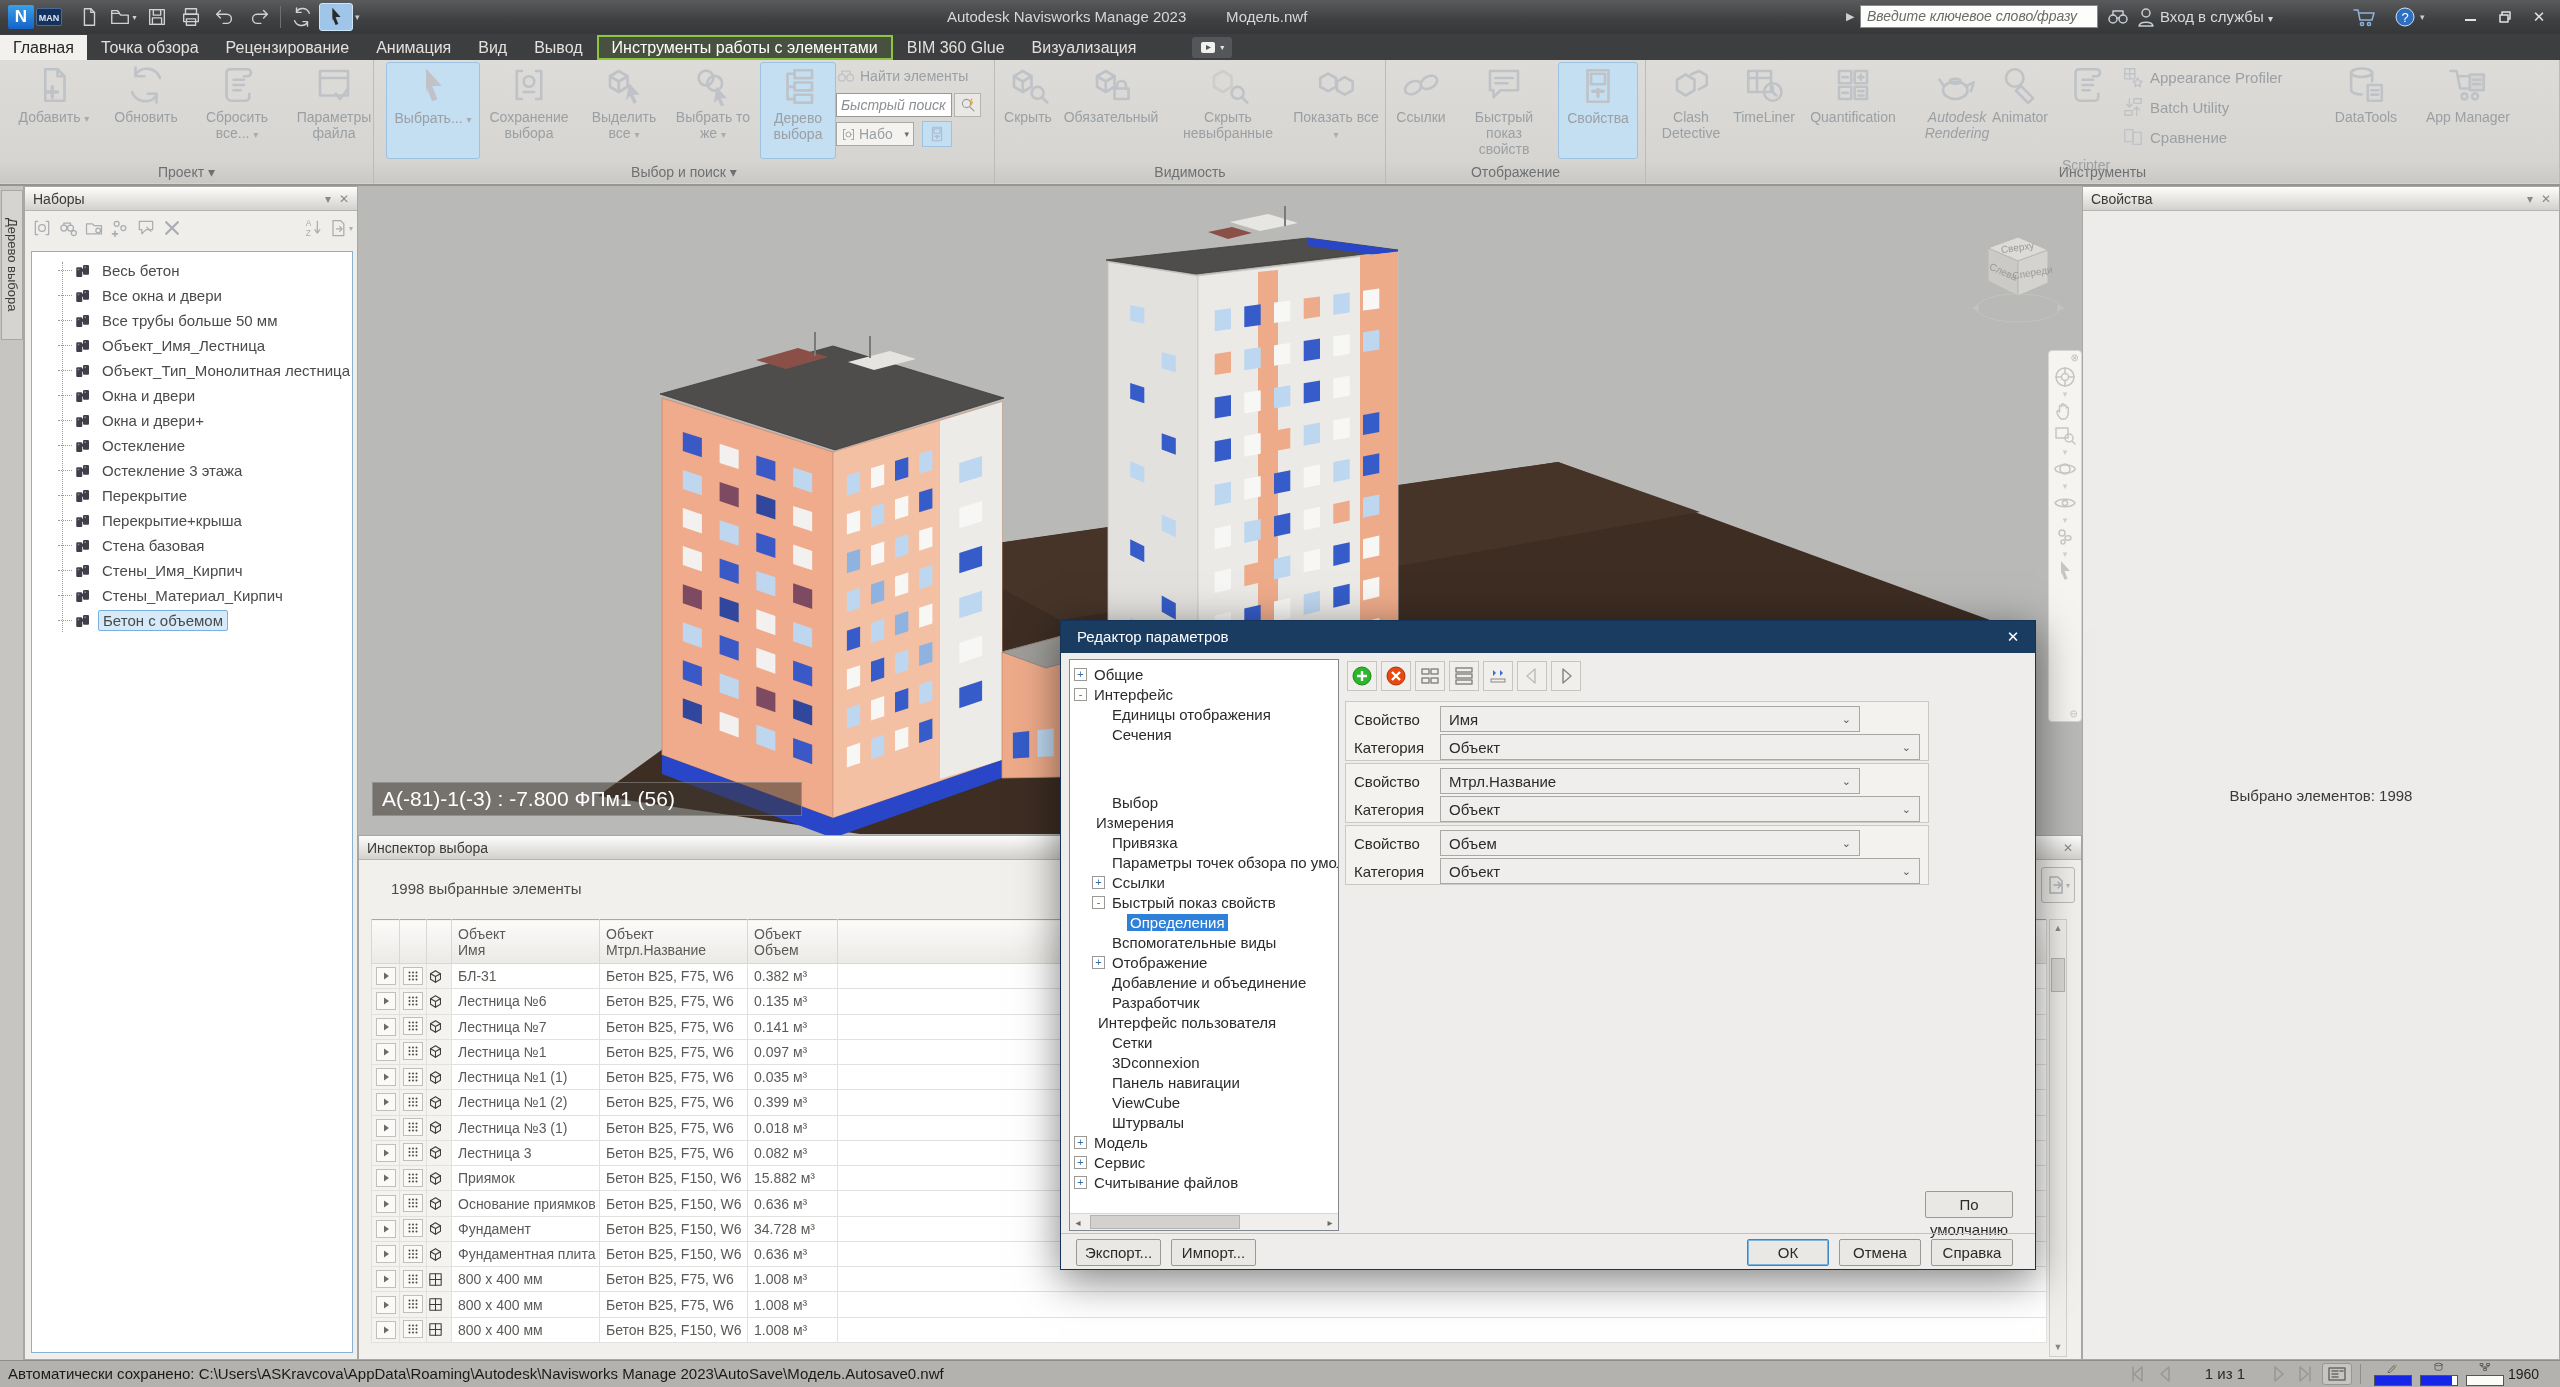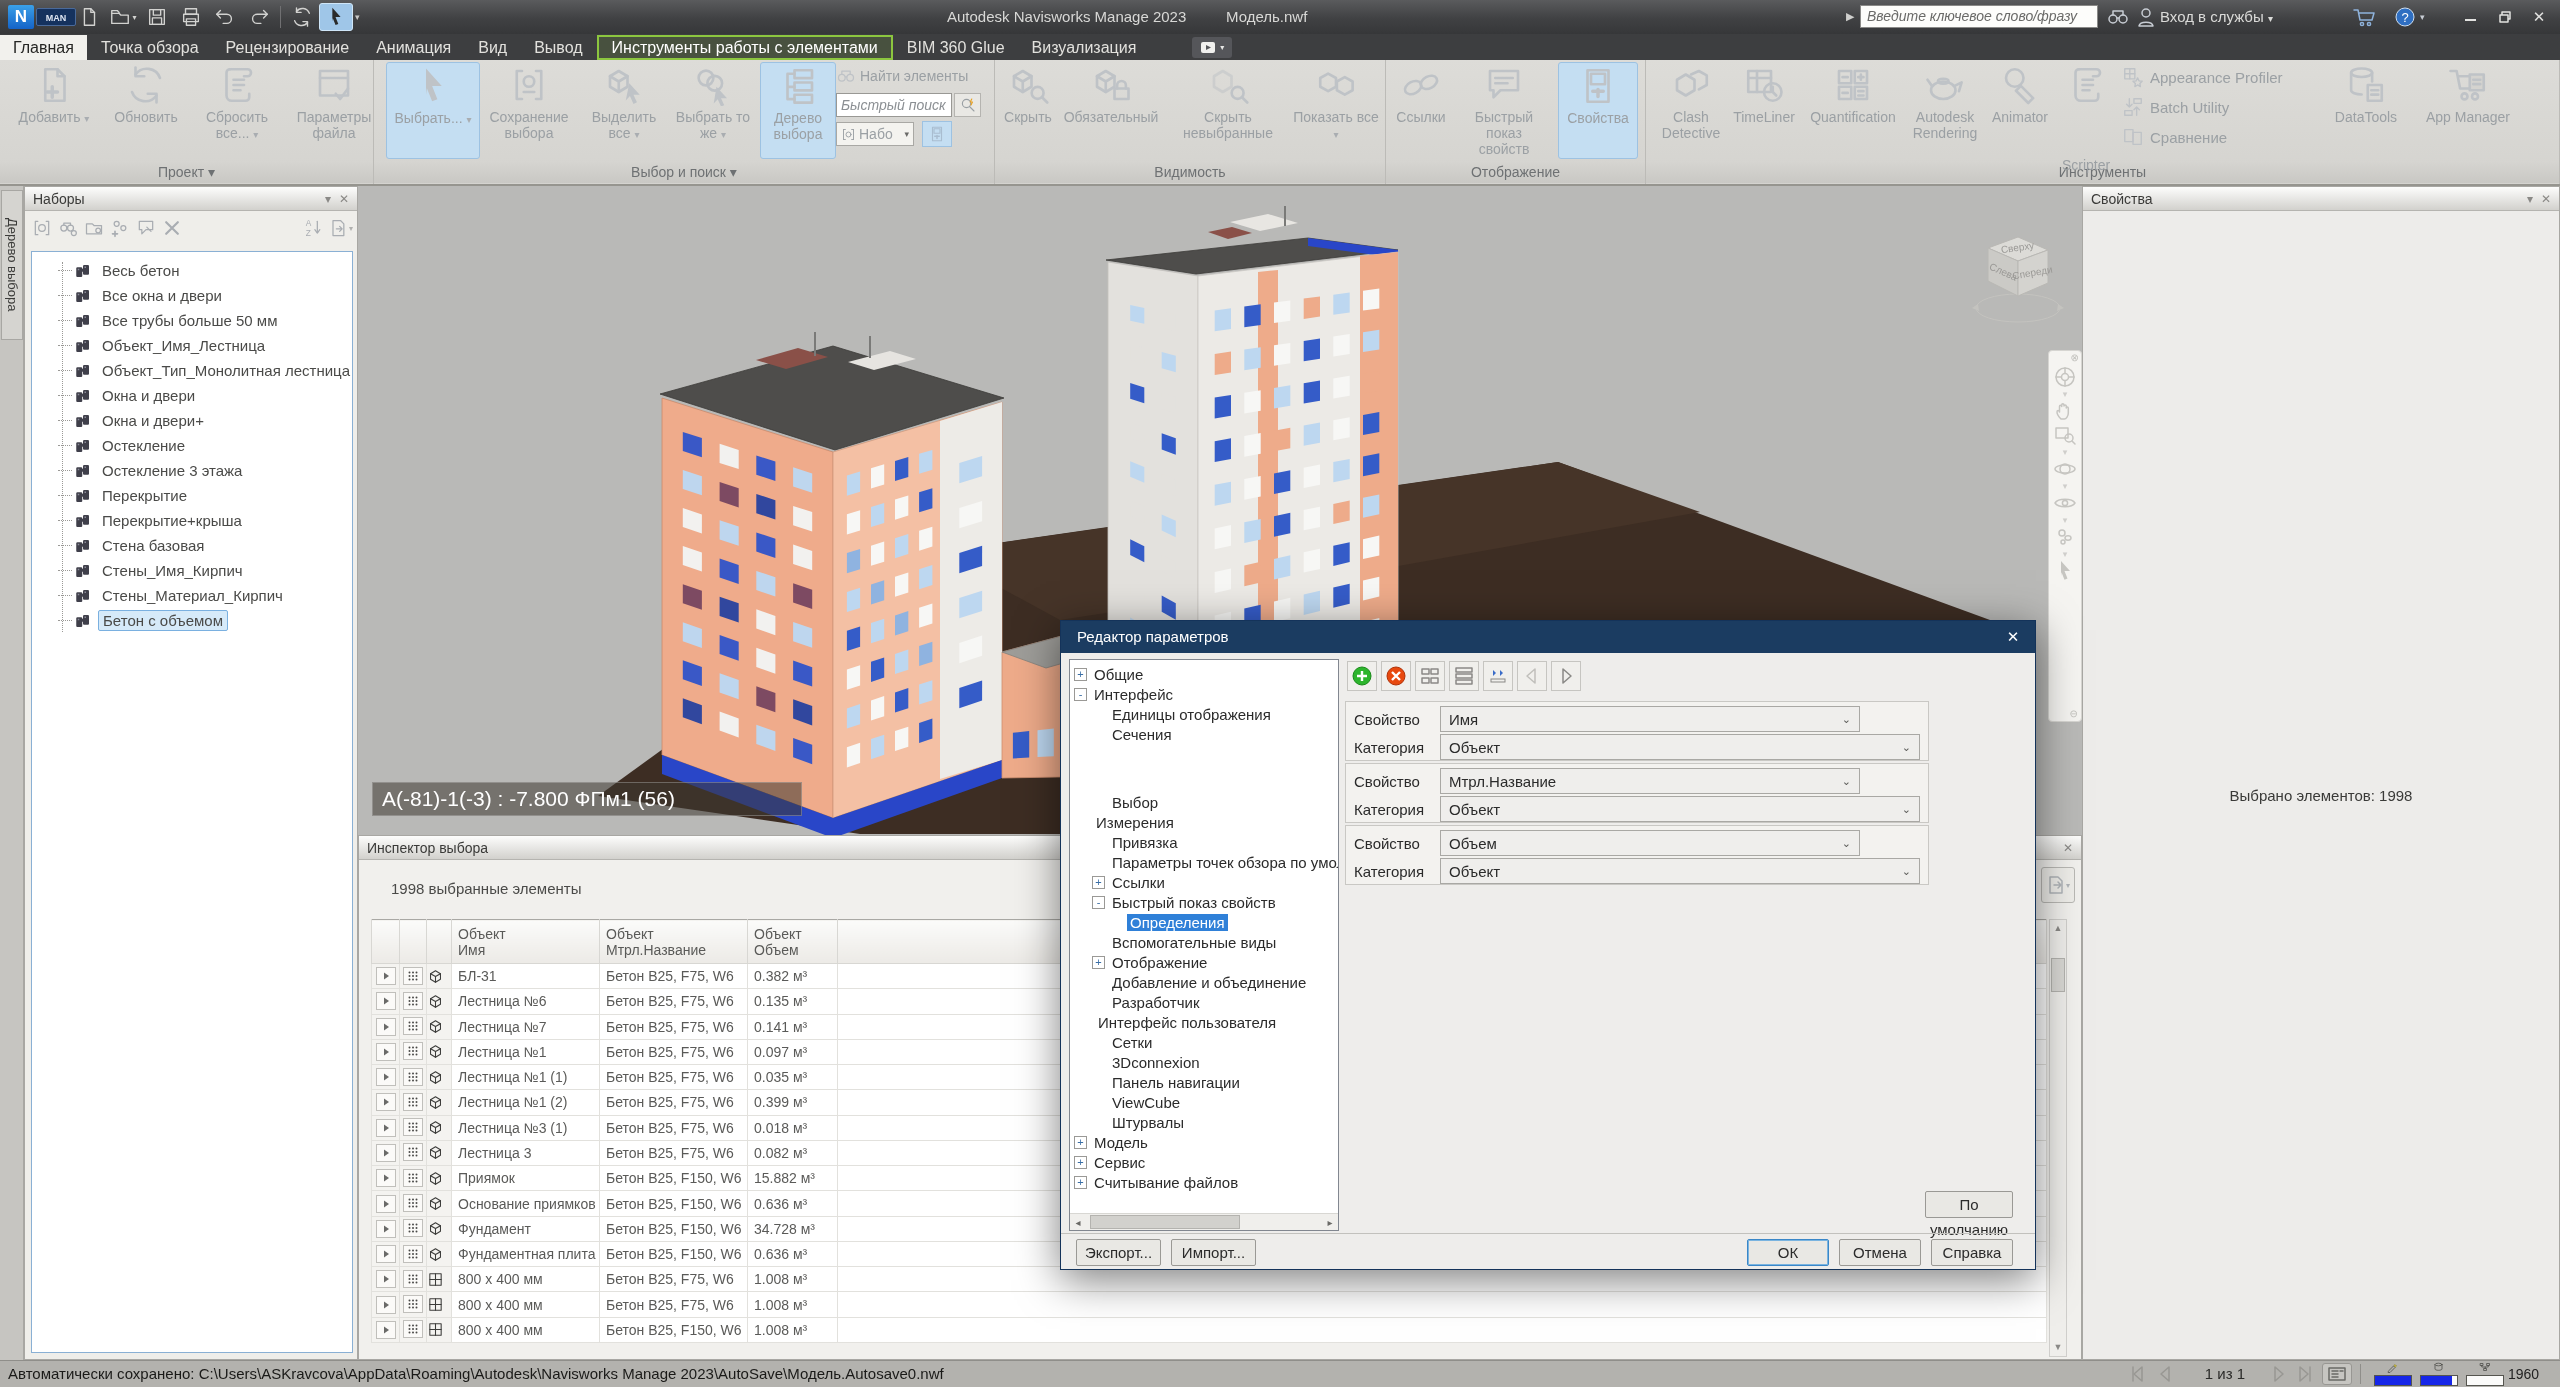--- a/index.html
+++ b/index.html
@@ -8,21 +8,21 @@
        -webkit-font-smoothing:antialiased;}
   #app *{box-sizing:border-box;}
   svg{display:block}
   .ico{fill:none;stroke:currentColor;stroke-width:1.5;stroke-linecap:round;stroke-linejoin:round;}
 
   
   #titlebar{position:absolute;left:0;top:0;width:2560px;height:34px;
     background:linear-gradient(#5a5b5d,#404143 55%,#363739);color:#d8d8d6;font-size:15px;}
   .appbadge{position:absolute;left:8px;top:5px;width:26px;height:24px;background:linear-gradient(#3aa0e8,#1463c8);
     color:#fff;font-weight:bold;font-size:17px;text-align:center;line-height:24px;border-radius:2px;}
-  .appbadge2{position:absolute;left:36px;top:8px;width:40px;height:18px;background:#15325e;color:#dfe6f2;
+  .appbadge2{position:absolute;left:36px;top:8px;width:26px;height:18px;background:#15325e;color:#dfe6f2;
     font-size:9px;font-weight:bold;text-align:center;line-height:18px;border-radius:2px;border:1px solid #4a6a9a;}
   .qat{position:absolute;left:72px;top:3px;display:flex;align-items:center;height:28px;color:#d2d2d0;}
   .qbtn{width:34px;height:28px;display:flex;align-items:center;justify-content:center;border-radius:3px;}
   .qbtn.hl{background:#9fc6e8;border:1px solid #cfe6f8;color:#2a2a2a;}
   .qsep{width:1px;height:22px;background:#707072;margin:0 4px;}
   .tb-title{position:absolute;top:0;height:34px;line-height:34px;white-space:nowrap;}
   .tb-search{position:absolute;left:1860px;top:5px;width:238px;height:23px;background:#fdfdfb;border:1px solid #8a8a88;
     color:#6a6a68;font-style:italic;font-size:14px;line-height:21px;padding:0 6px;}
   .tb-flyarrow{position:absolute;left:1846px;top:10px;color:#cfcfcd;font-size:11px;}
   .tbico{position:absolute;top:6px;color:#c8cdd4;}
@@ -514,21 +514,21 @@
             <svg viewBox="0 0 24 24" width="42" height="42" class="ico" style="color:currentColor">
               <rect x="4" y="4" width="7" height="7"></rect>
               <rect x="13" y="4" width="7" height="7"></rect>
               <rect x="4" y="13" width="7" height="7"></rect>
               <rect x="13" y="13" width="7" height="7"></rect>
               <path d="M6 7.5h3M16.5 6v3M15 7.5h3M6 16.5h3M15 15.5h3M15 18h3"></path>
             </svg>
           </div>
           <div class="lbl">Quantification</div>
         </div>
-        <div class="rbtn" style="left: 260px; width: 78px;">
+        <div class="rbtn" style="left: 272px; width: 78px; font-style: italic;">
           <div class="rbicon">
             <svg viewBox="0 0 24 24" width="42" height="42" class="ico" style="color:currentColor">
               <ellipse cx="11" cy="15" rx="7" ry="5"></ellipse>
               <path d="M17.5 12.5l4-2-1.5 5"></path>
               <path d="M4.5 12.5L2 9"></path>
               <ellipse cx="11" cy="9.8" rx="3" ry="1.4"></ellipse>
             </svg>
           </div>
           <div class="lbl">Autodesk Rendering</div>
         </div>

